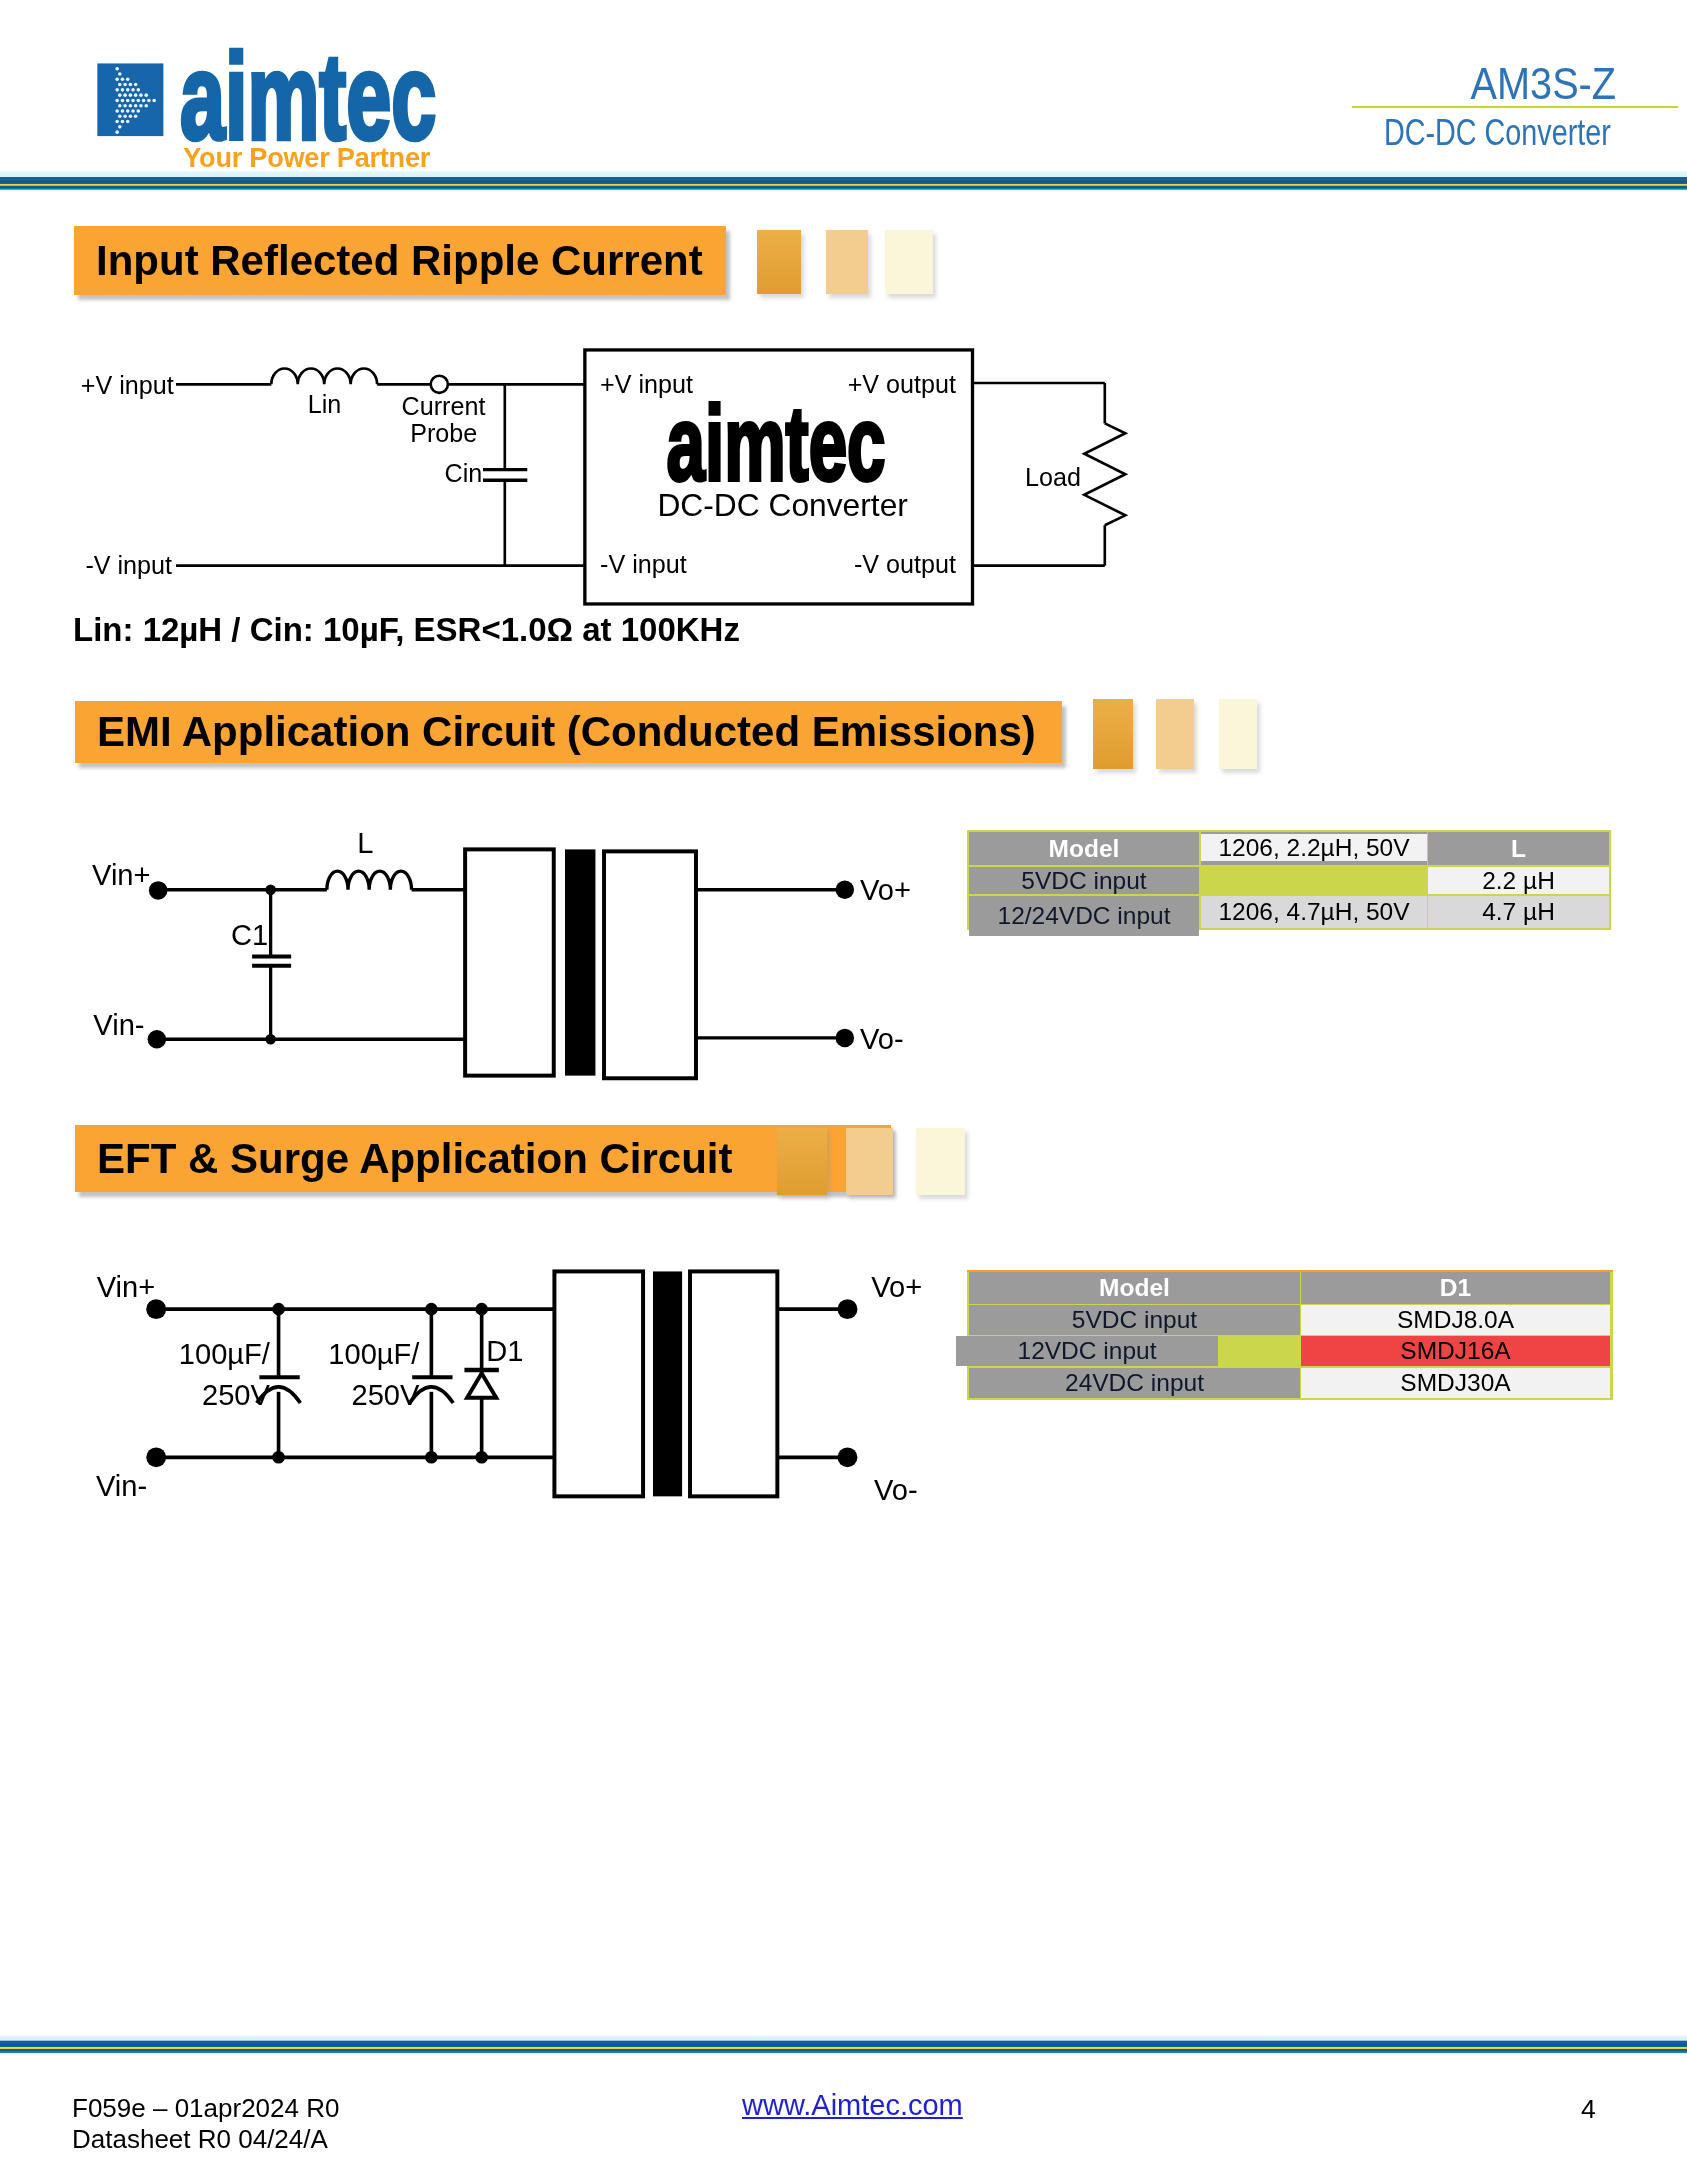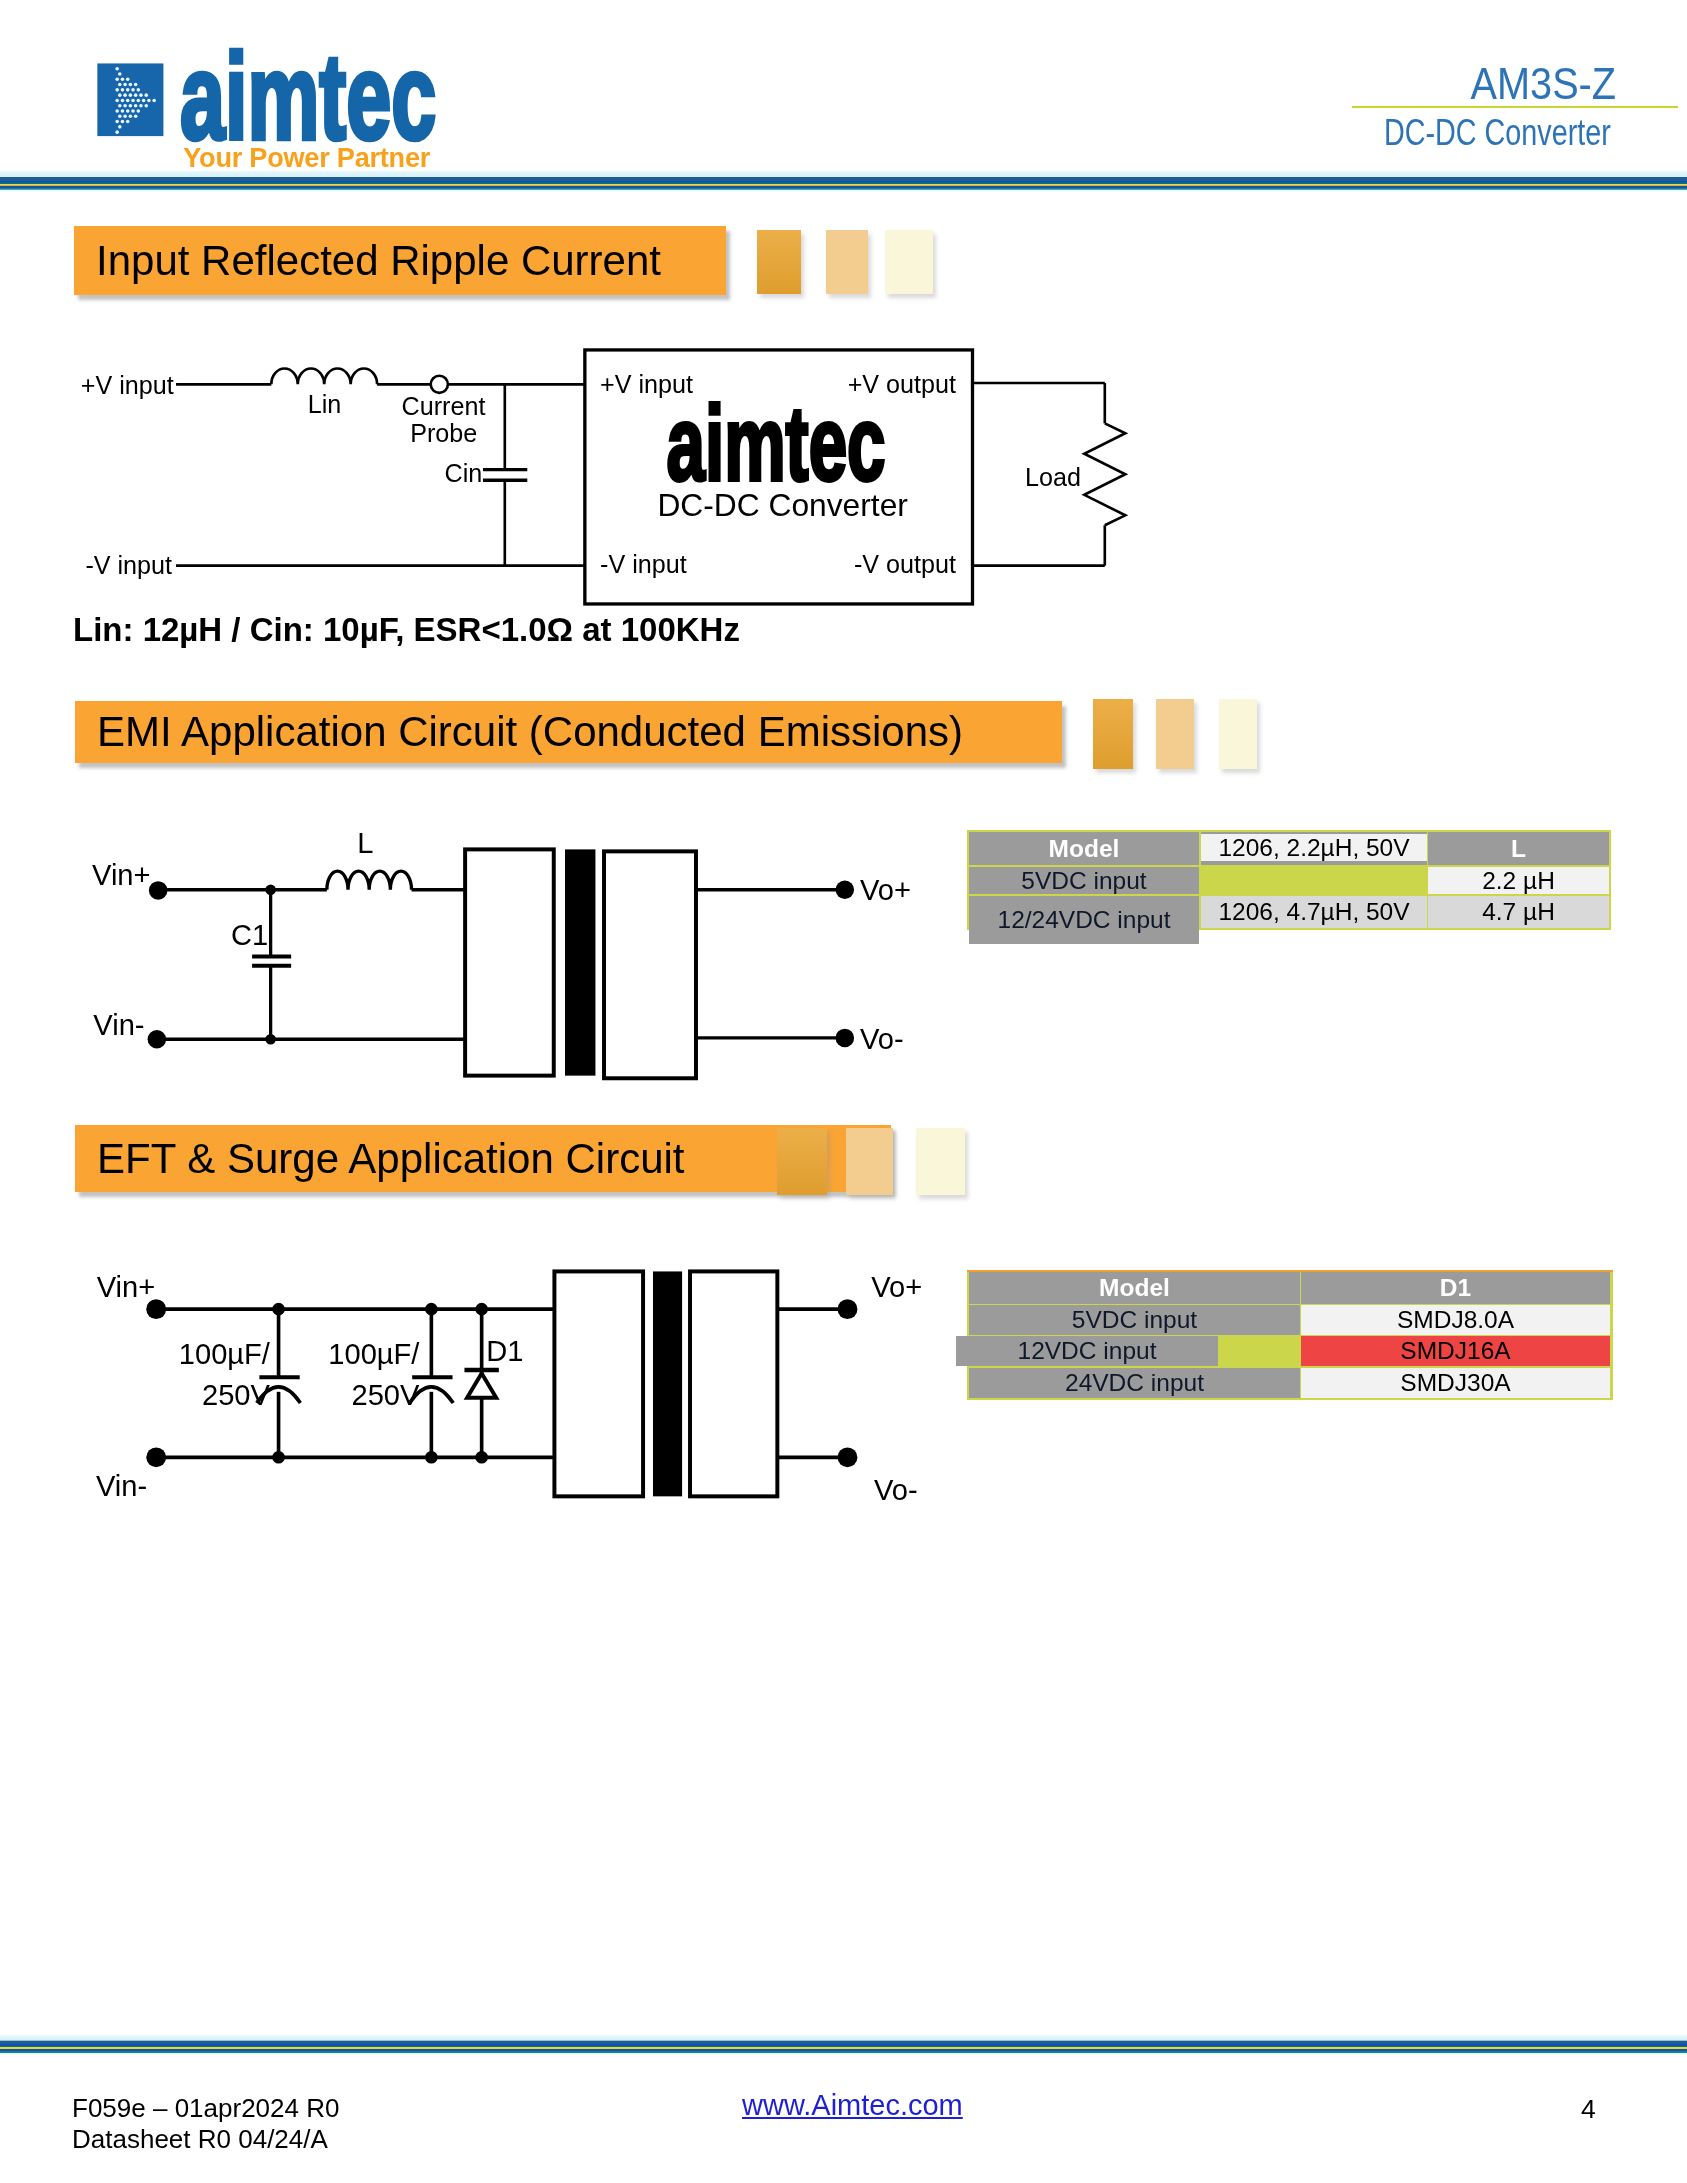--- a/index.html
+++ b/index.html
@@ -1,18 +1,18 @@
 <!DOCTYPE html>
 <html style="font-size:10.6px"><head><meta charset="utf-8">
 <style>
 html,body{margin:0;padding:0;}
 body{width:1687px;height:2183px;background:#ffffff;position:relative;overflow:hidden;
      font-family:"Liberation Sans",sans-serif;}
 .abs{position:absolute;}
-.bar{position:absolute;background:#FAA433;color:#000;font-weight:normal;font-size:42px;
+.bar{position:absolute;background:#FAA433;color:#000;font-weight:bold;font-size:42px;
      display:flex;align-items:center;padding-left:22px;box-sizing:border-box;
      box-shadow:4px 4.6px 3.3px rgba(120,120,120,0.45);}
 .sq{position:absolute;box-shadow:3.3px 4px 4px rgba(150,150,150,0.35);}
 .cell{position:absolute;display:flex;align-items:center;justify-content:center;
       font-size:24.5px;box-sizing:border-box;}
 .hcell{color:#fff;font-weight:bold;background:#9B9B9B;}
 .lcell{color:#0f172a;background:#9B9B9B;}
 </style></head>
 <body>
 
@@ -199,21 +199,21 @@
 </g>
 </svg>
 
 <div class="abs" style="left:967px;top:830px;width:644px;height:100px;background:#CBD64A;"></div>
 <div class="cell hcell" style="left:969px;top:832px;width:230px;height:33px;">Model</div>
 <div class="cell hcell" style="left:1201px;top:832px;width:226px;height:33px;">C1</div>
 <div class="cell hcell" style="left:1428px;top:832px;width:181px;height:33px;">L</div>
 <div class="cell lcell" style="left:969px;top:867px;width:230px;height:27px;">5VDC input</div>
 <div class="cell " style="left:1201px;top:834px;width:226px;height:27px;background:#F2F2F2;">1206, 2.2µH, 50V</div>
 <div class="cell " style="left:1428px;top:867px;width:181px;height:27px;background:#F2F2F2;">2.2 µH</div>
-<div class="cell lcell" style="left:969px;top:896px;width:230px;height:48px;">12/24VDC input</div>
+<div class="cell lcell" style="left:969px;top:896px;width:230px;height:40px;">12/24VDC input</div>
 <div class="cell " style="left:1201px;top:896px;width:226px;height:32px;background:#D9D9D9;">1206, 4.7µH, 50V</div>
 <div class="cell " style="left:1428px;top:896px;width:181px;height:32px;background:#D9D9D9;">4.7 µH</div>
 
 <div class="abs" style="left:967px;top:1270px;width:646px;height:130px;background:#CBD64A;"></div>
 <div class="abs" style="left:967px;top:1270px;width:646px;height:2px;background:#F0A030;"></div>
 <div class="cell hcell" style="left:969px;top:1272px;width:331px;height:32px;">Model</div>
 <div class="cell hcell" style="left:1301px;top:1272px;width:309px;height:32px;">D1</div>
 <div class="cell lcell" style="left:969px;top:1305px;width:331px;height:30px;">5VDC input</div>
 <div class="cell " style="left:1301px;top:1305px;width:309px;height:30px;background:#F2F2F2;">SMDJ8.0A</div>
 <div class="cell lcell" style="left:956px;top:1336px;width:262px;height:30px;">12VDC input</div>

